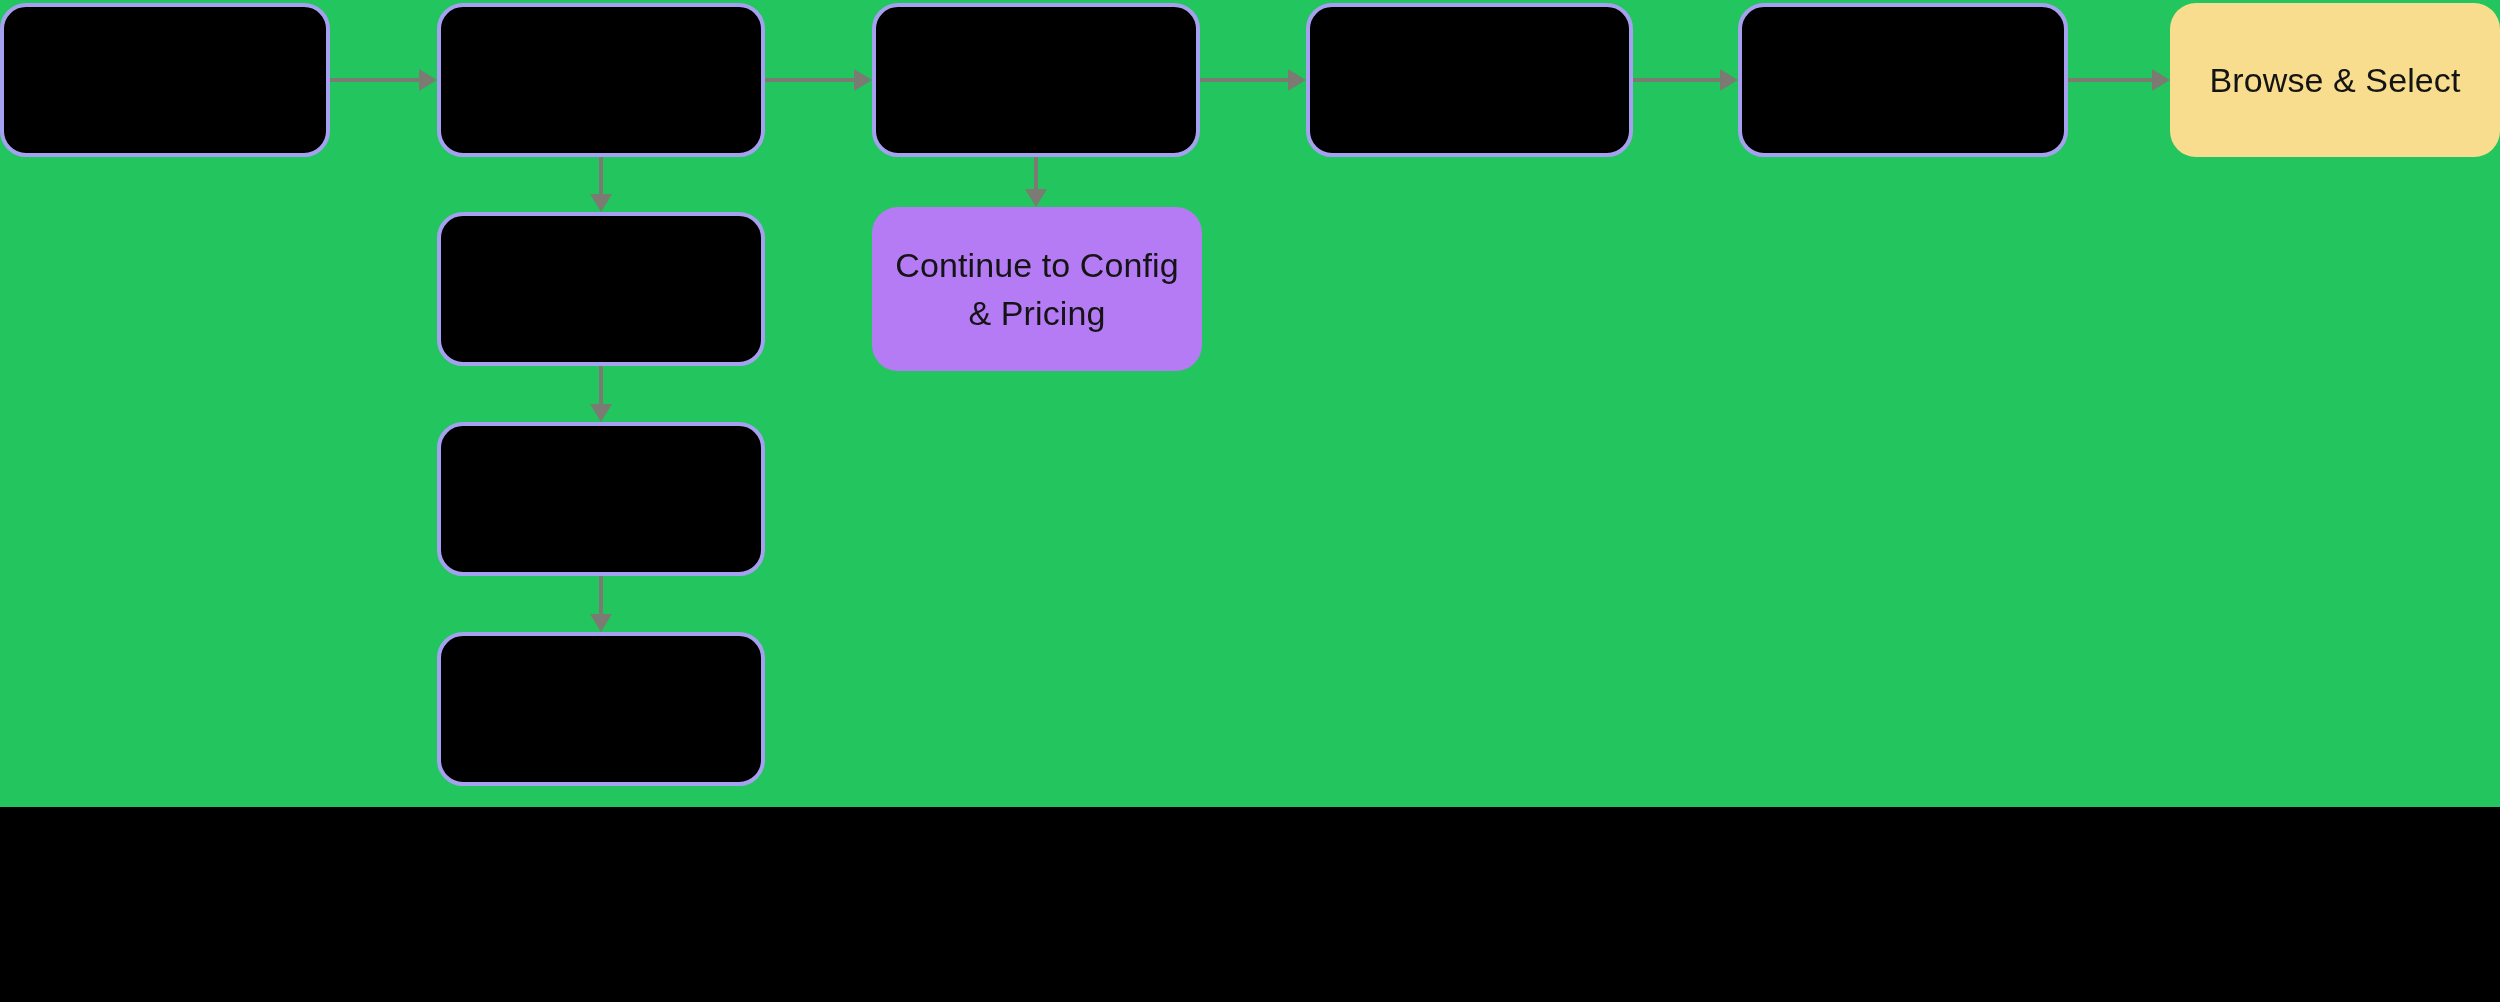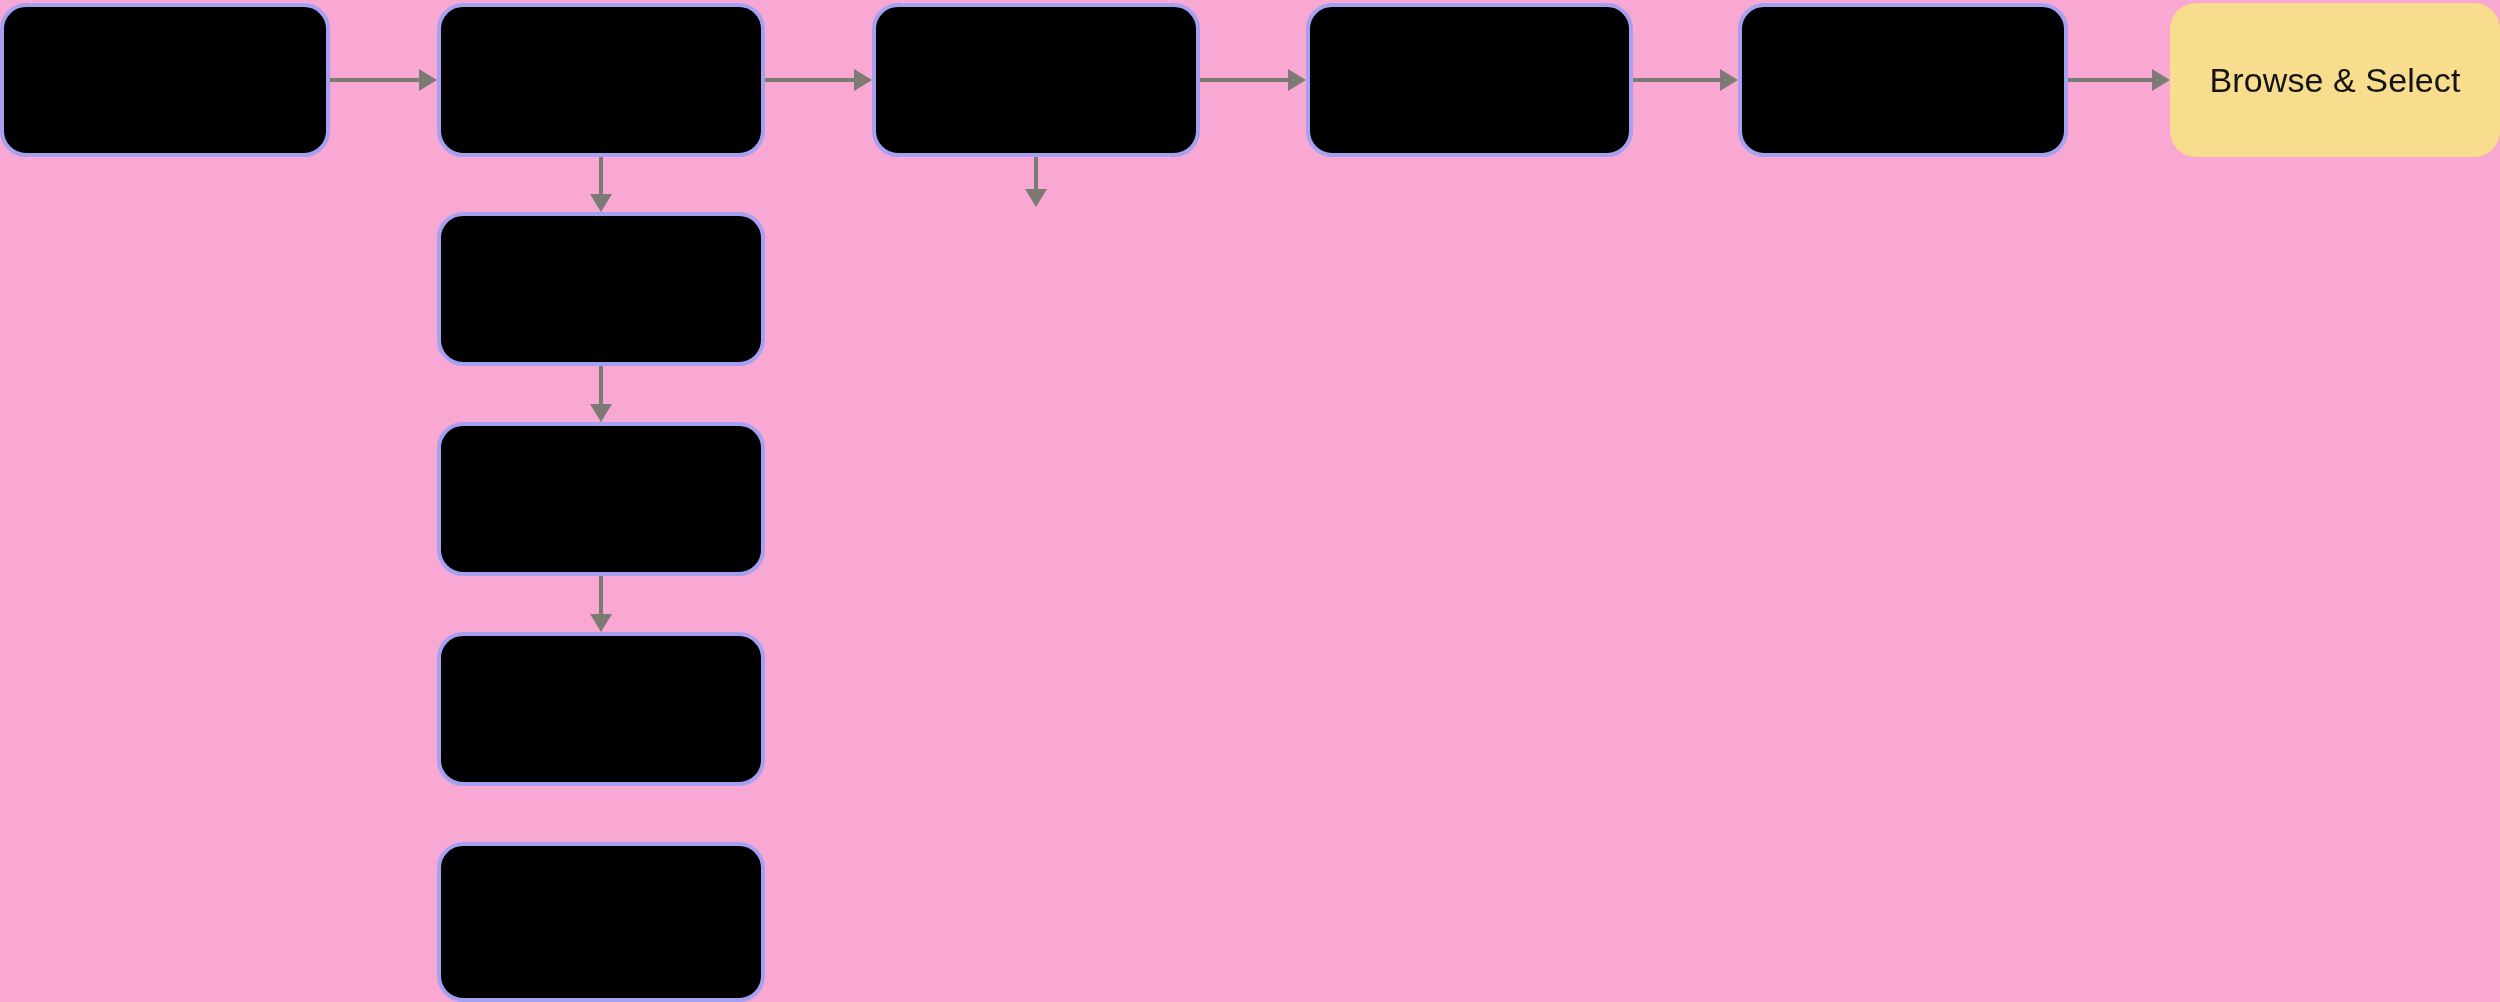--- a/index.html
+++ b/index.html
@@ -7,22 +7,22 @@
     margin: 0;
     padding: 0;
     background: #000000;
   }
   body {
     font-family: "Liberation Sans", sans-serif;
   }
   #stage {
     position: relative;
     width: 2500px;
-    height: 1002px;
-    background: #f9a8d4;
+    height: 807px;
+    background: #22c55e;
     overflow: hidden;
   }
   .node {
     position: absolute;
     box-sizing: border-box;
     border-radius: 26px;
     display: flex;
     align-items: center;
     justify-content: center;
     text-align: center;
@@ -73,20 +73,22 @@
     <div class="node outline" style="left: 0px; top: 3px; width: 330px; height: 154px; --stroke: #a5a1f0;"><span class="node-label"></span></div>
     <div class="node outline" style="left: 437px; top: 3px; width: 328px; height: 154px; --stroke: #a5a1f0;"><span class="node-label"></span></div>
     <div class="node outline" style="left: 872px; top: 3px; width: 328px; height: 154px; --stroke: #a5a1f0;"><span class="node-label"></span></div>
     <div class="node outline" style="left: 1306px; top: 3px; width: 327px; height: 154px; --stroke: #a5a1f0;"><span class="node-label"></span></div>
     <div class="node outline" style="left: 1738px; top: 3px; width: 330px; height: 154px; --stroke: #a5a1f0;"><span class="node-label"></span></div>
     <div class="node filled" style="left: 2170px; top: 3px; width: 330px; height: 154px; background: rgb(247, 221, 141);"><span class="node-label">Browse &amp; Select</span></div>
     <div class="node outline" style="left: 437px; top: 212px; width: 328px; height: 154px; --stroke: #a5a1f0;"><span class="node-label"></span></div>
     <div class="node outline" style="left: 437px; top: 422px; width: 328px; height: 154px; --stroke: #a5a1f0;"><span class="node-label"></span></div>
     <div class="node outline" style="left: 437px; top: 632px; width: 328px; height: 154px; --stroke: #a5a1f0;"><span class="node-label"></span></div>
     <div class="node outline" style="left: 437px; top: 842px; width: 328px; height: 160px; --stroke: #a5a1f0;"><span class="node-label"></span></div>
+    <div class="node filled" style="left: 872px; top: 207px; width: 330px; height: 164px; background: rgb(181, 123, 245);"><span class="node-label">Continue to Config
+&amp; Pricing</span></div>
     <div class="edge h" style="left: 330px; top: 78px; width: 91px;"></div>
     <div class="arrowhead right" style="left: 419px; top: 69px;"></div>
     <div class="edge h" style="left: 765px; top: 78px; width: 91px;"></div>
     <div class="arrowhead right" style="left: 854px; top: 69px;"></div>
     <div class="edge h" style="left: 1200px; top: 78px; width: 90px;"></div>
     <div class="arrowhead right" style="left: 1288px; top: 69px;"></div>
     <div class="edge h" style="left: 1633px; top: 78px; width: 89px;"></div>
     <div class="arrowhead right" style="left: 1720px; top: 69px;"></div>
     <div class="edge h" style="left: 2068px; top: 78px; width: 86px;"></div>
     <div class="arrowhead right" style="left: 2152px; top: 69px;"></div>

